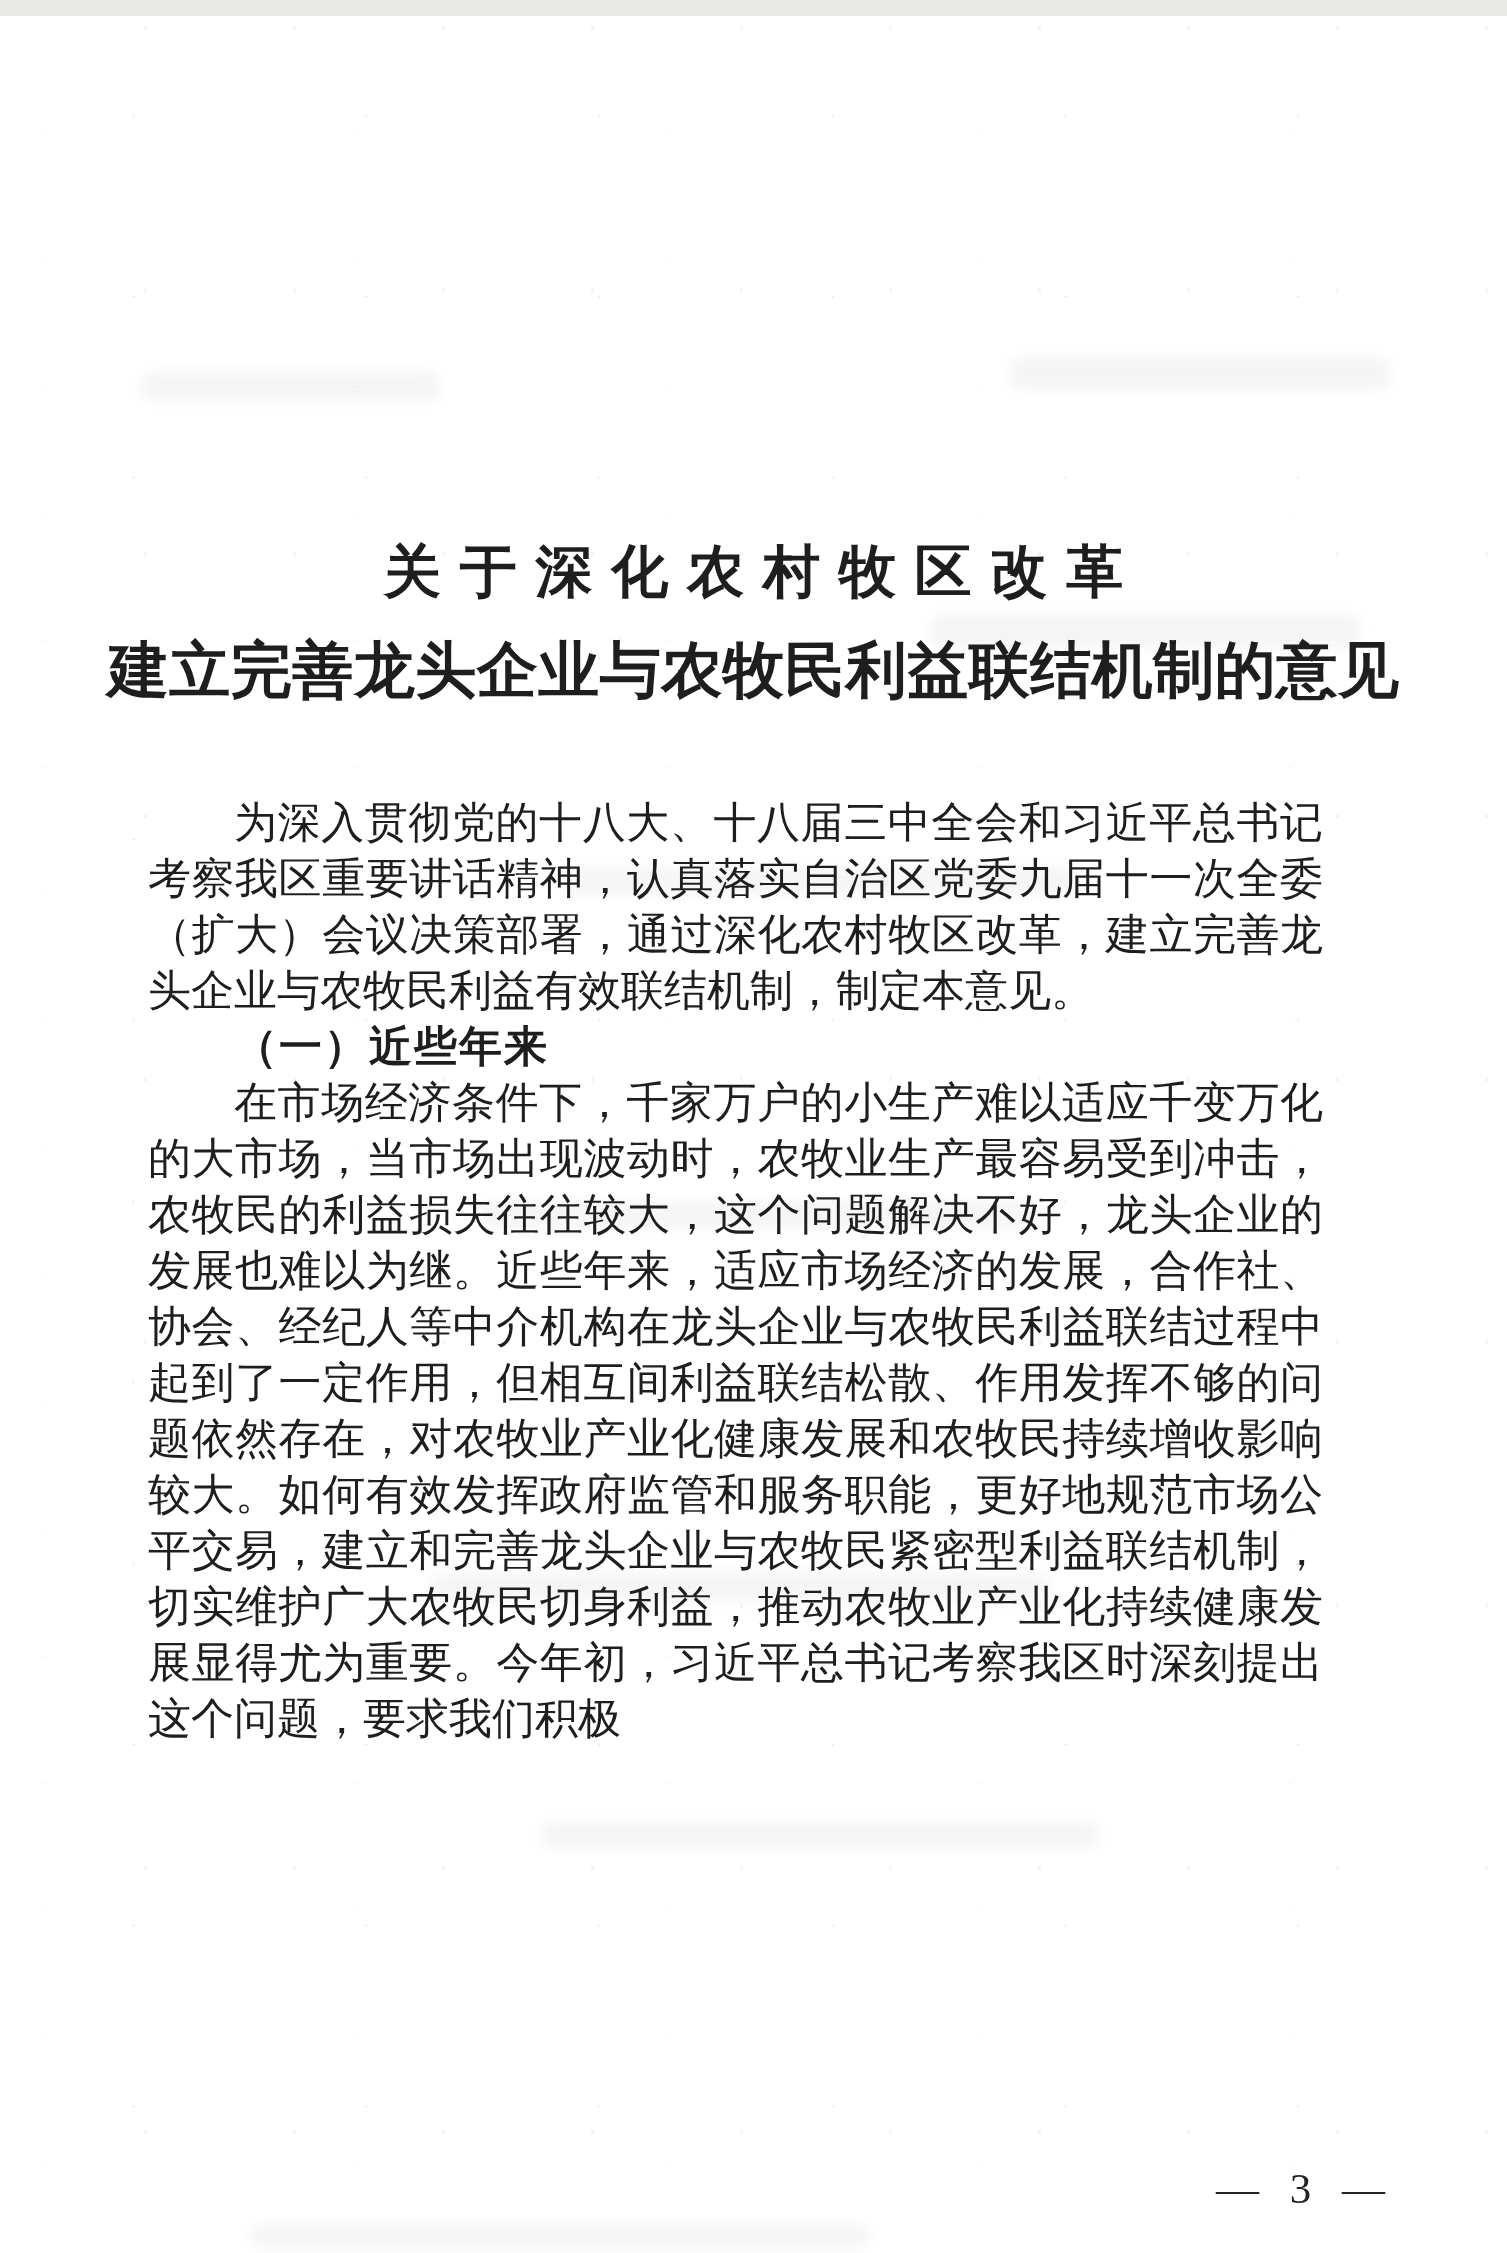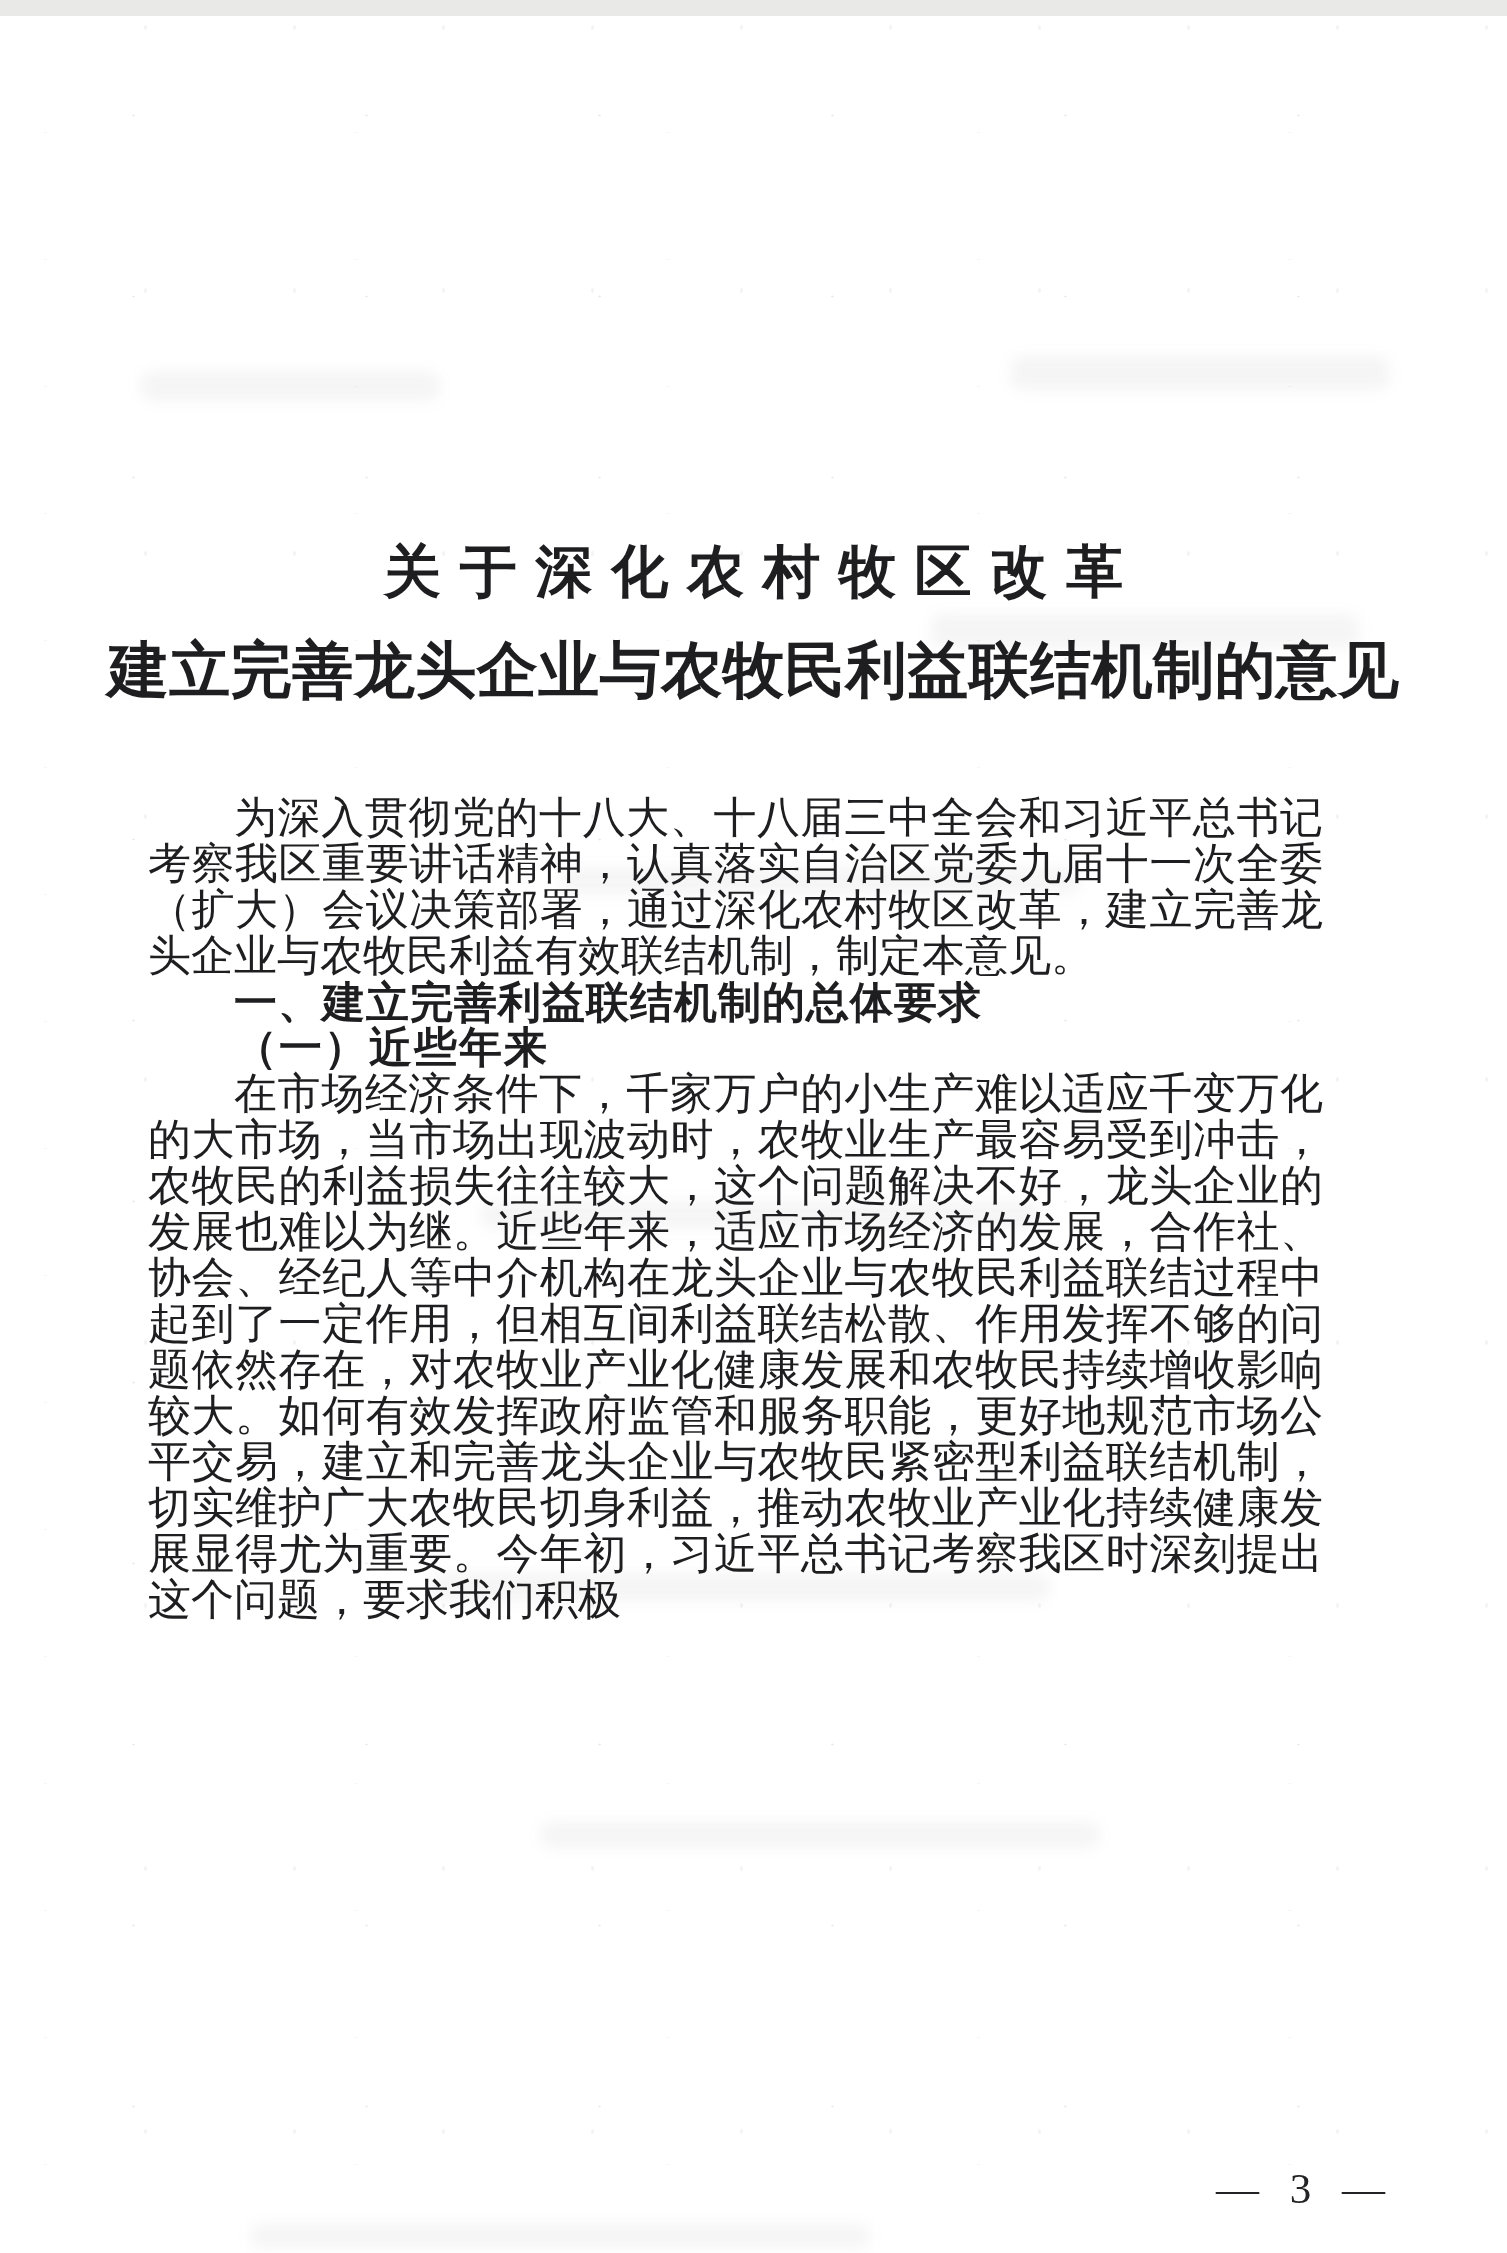--- a/index.html
+++ b/index.html
@@ -70,21 +70,21 @@
     letter-spacing: 0.5px;
     white-space: nowrap;
   }
 
   .content {
     position: absolute;
     top: 779px;
     left: 148px;
     width: 1175px;
     font-size: 43px;
-    line-height: 46px;
+    line-height: 56px;
     text-align: justify;
     text-justify: inter-ideograph;
   }
   .content p,
   .content h2,
   .content h3 {
     margin: 0;
     padding: 0;
     text-indent: 2em;
     font-size: 43px;
@@ -126,20 +126,19 @@
     <div class="smudge s8"></div>
   </div>
 
   <h1 class="title-block">
     <span class="title-line1">关于深化农村牧区改革</span>
     <span class="title-line2">建立完善龙头企业与农牧民利益联结机制的意见</span>
   </h1>
 
   <div class="content">
     <p class="body-para">为深入贯彻党的十八大、十八届三中全会和习近平总书记考察我区重要讲话精神，认真落实自治区党委九届十一次全委（扩大）会议决策部署，通过深化农村牧区改革，建立完善龙头企业与农牧民利益有效联结机制，制定本意见。</p>
-    <h2 class="section-heading">一、建立完善利益联结机制的总体要求</h2>
     <h3 class="sub-heading">（一）近些年来</h3>
     <p class="body-para">在市场经济条件下，千家万户的小生产难以适应千变万化的大市场，当市场出现波动时，农牧业生产最容易受到冲击，农牧民的利益损失往往较大，这个问题解决不好，龙头企业的发展也难以为继。近些年来，适应市场经济的发展，合作社、协会、经纪人等中介机构在龙头企业与农牧民利益联结过程中起到了一定作用，但相互间利益联结松散、作用发挥不够的问题依然存在，对农牧业产业化健康发展和农牧民持续增收影响较大。如何有效发挥政府监管和服务职能，更好地规范市场公平交易，建立和完善龙头企业与农牧民紧密型利益联结机制，切实维护广大农牧民切身利益，推动农牧业产业化持续健康发展显得尤为重要。今年初，习近平总书记考察我区时深刻提出这个问题，要求我们积极</p>
   </div>
 
   <div class="page-number">— 3 —</div>
 
 </div>
 
 </body></html>

